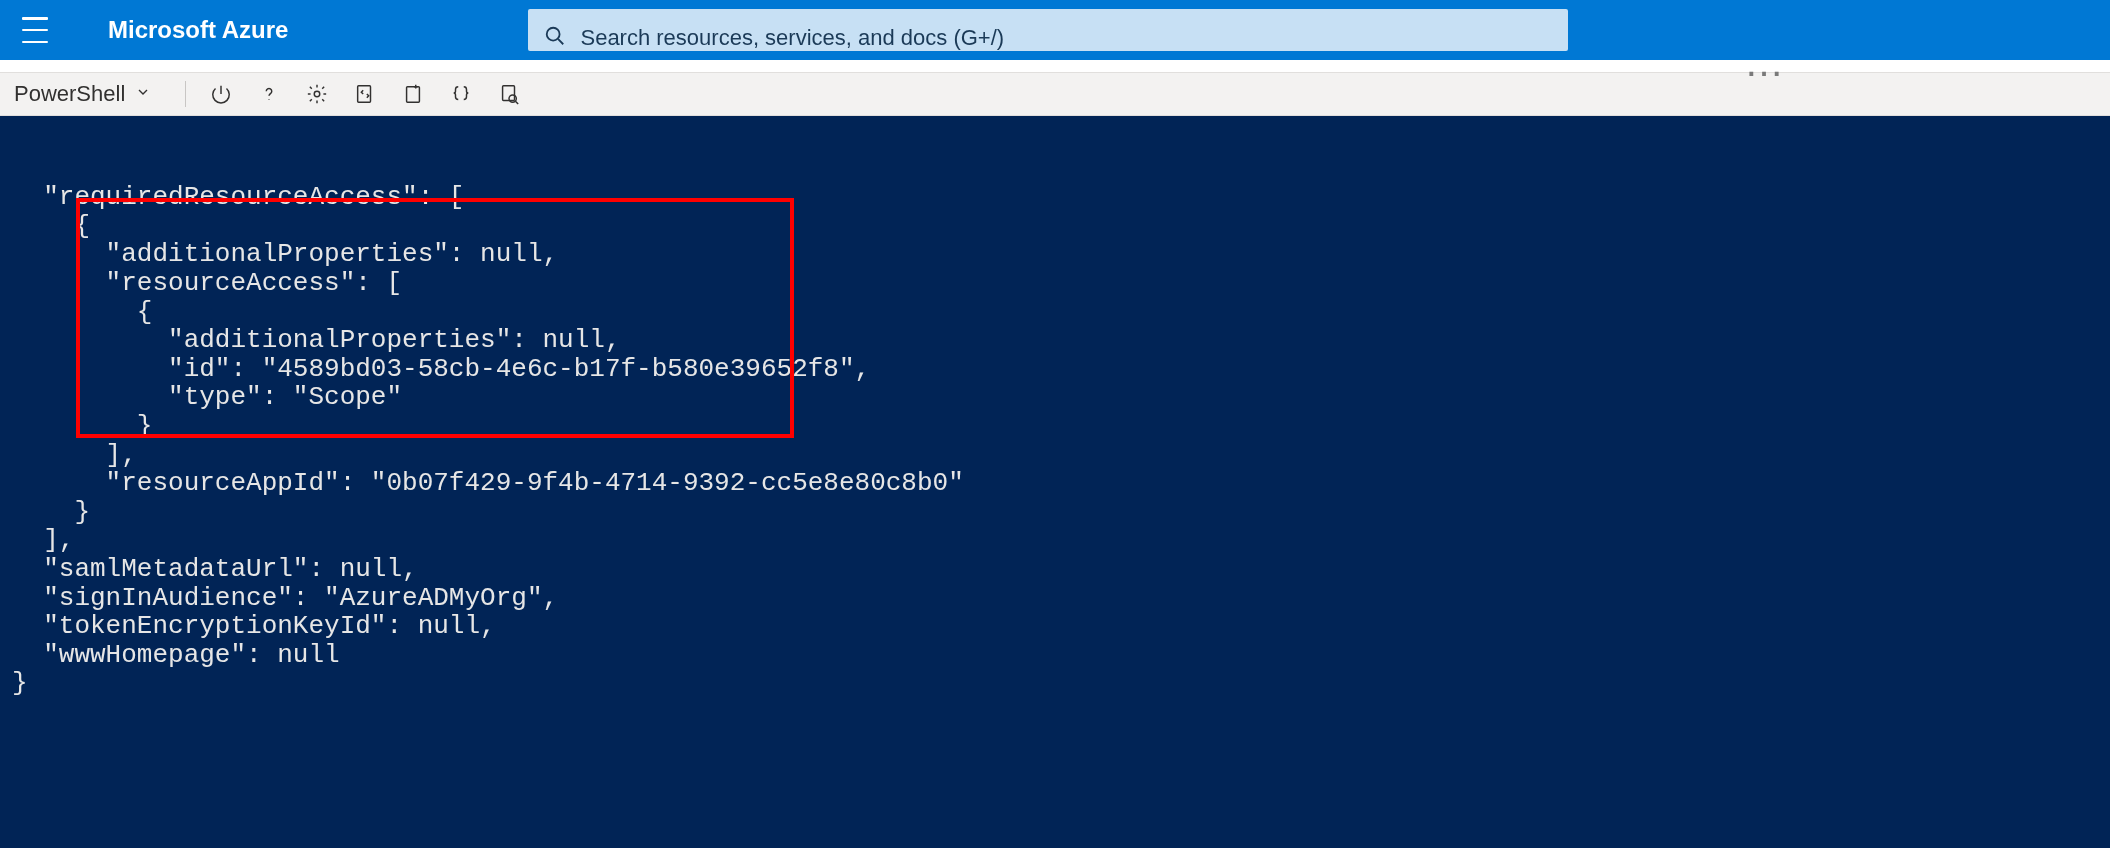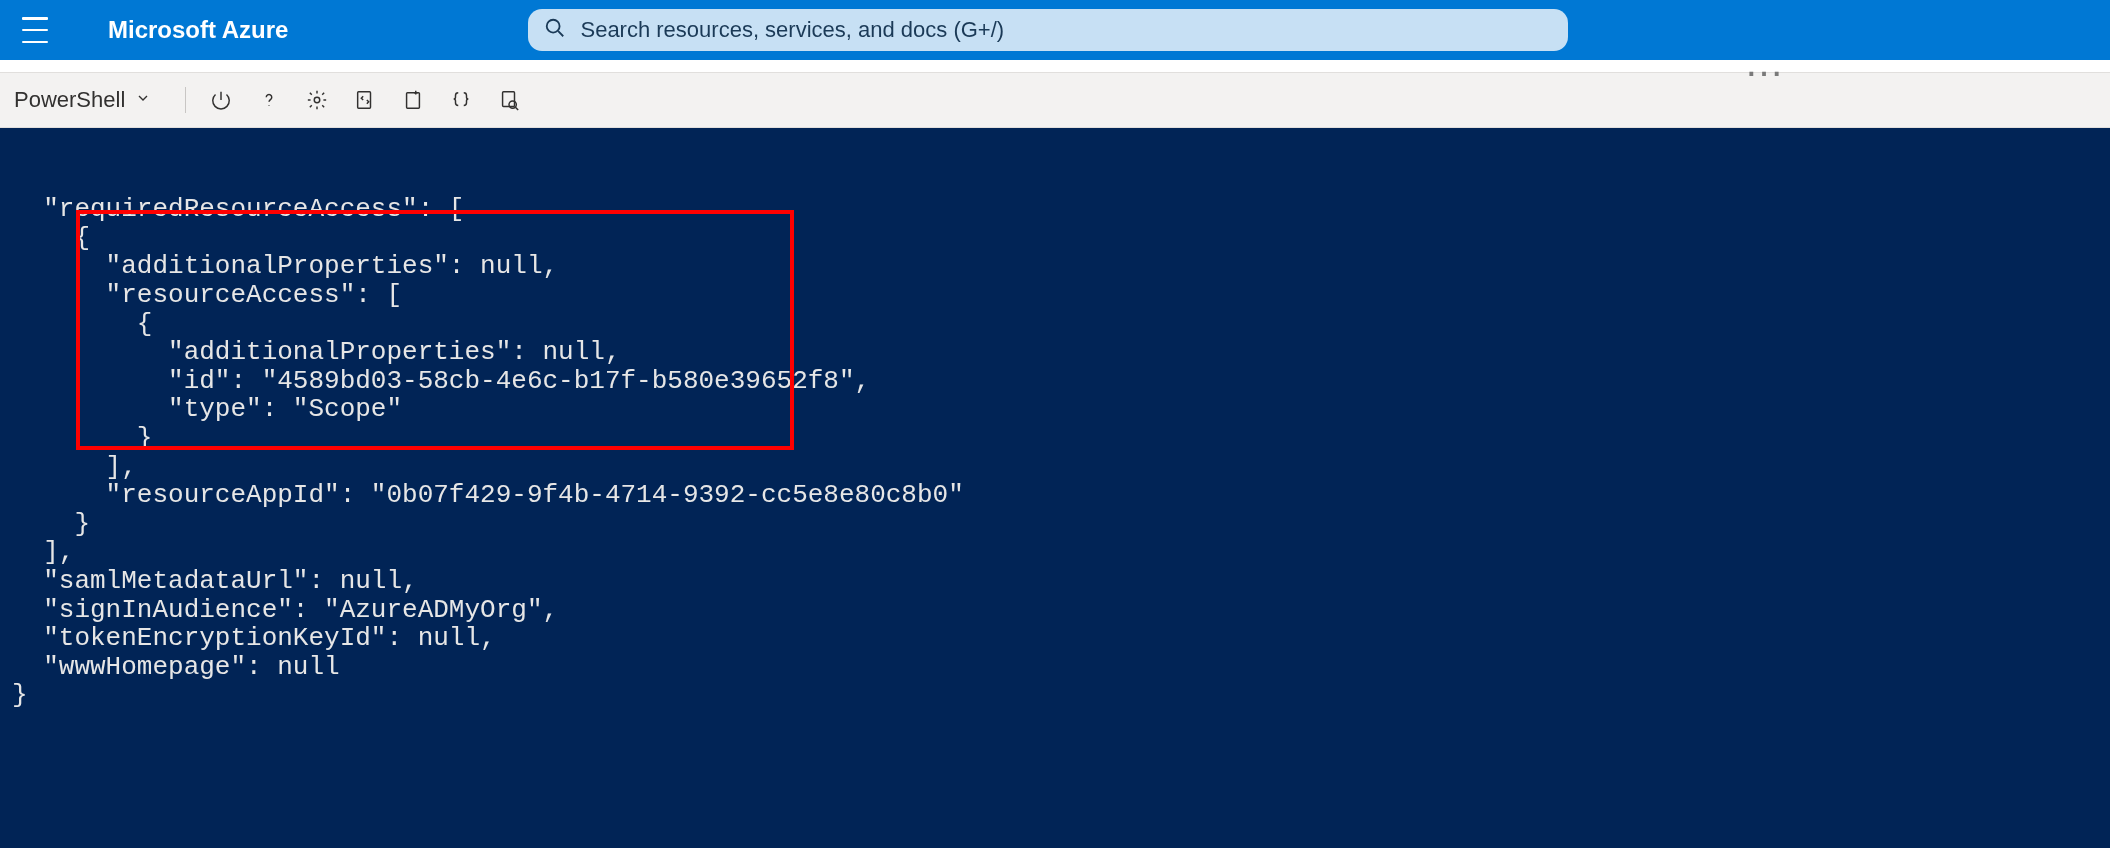--- a/index.html
+++ b/index.html
@@ -20,44 +20,44 @@
     cursor: pointer;
   }
   .hamburger span { display:block; height: 2.5px; background:#fff; border-radius:1px; }
   .brand { font-size: 24px; font-weight: 600; white-space: nowrap; }
   .search-wrap {
     flex: 0 0 auto;
     margin-left: 180px;
     width: 1040px;
     height: 42px;
     background: #c7e0f4;
-    border-radius: 14px;
-    display: flex;
-    align-items: center;
+    border-radius: 2px;
+    display: flex;
+    align-items: flex-end;
     padding: 0 16px;
     gap: 14px;
     color: #1b3a57;
   }
   .search-wrap input {
     flex: 1;
     border: none;
     background: transparent;
     font-size: 22px;
     color: #1b3a57;
     outline: none;
   }
   .search-wrap input::placeholder { color: #1b3a57; }
 
   
   .white-strip { height: 12px; background:#fff; position:relative; }
   .white-strip .dots { position:absolute; right:320px; top:-4px; color:#7a7a7a; font-size:40px; letter-spacing:6px; line-height:12px; }
 
   
   .cs-toolbar {
-    height: 56px;
+    height: 44px;
     background: #f3f2f1;
     border-top: 1px solid #e1dfdd;
     border-bottom: 1px solid #e1dfdd;
     display: flex;
     align-items: center;
     padding: 8px 14px;
     gap: 18px;
   }
   .shell-select {
     display: flex;

